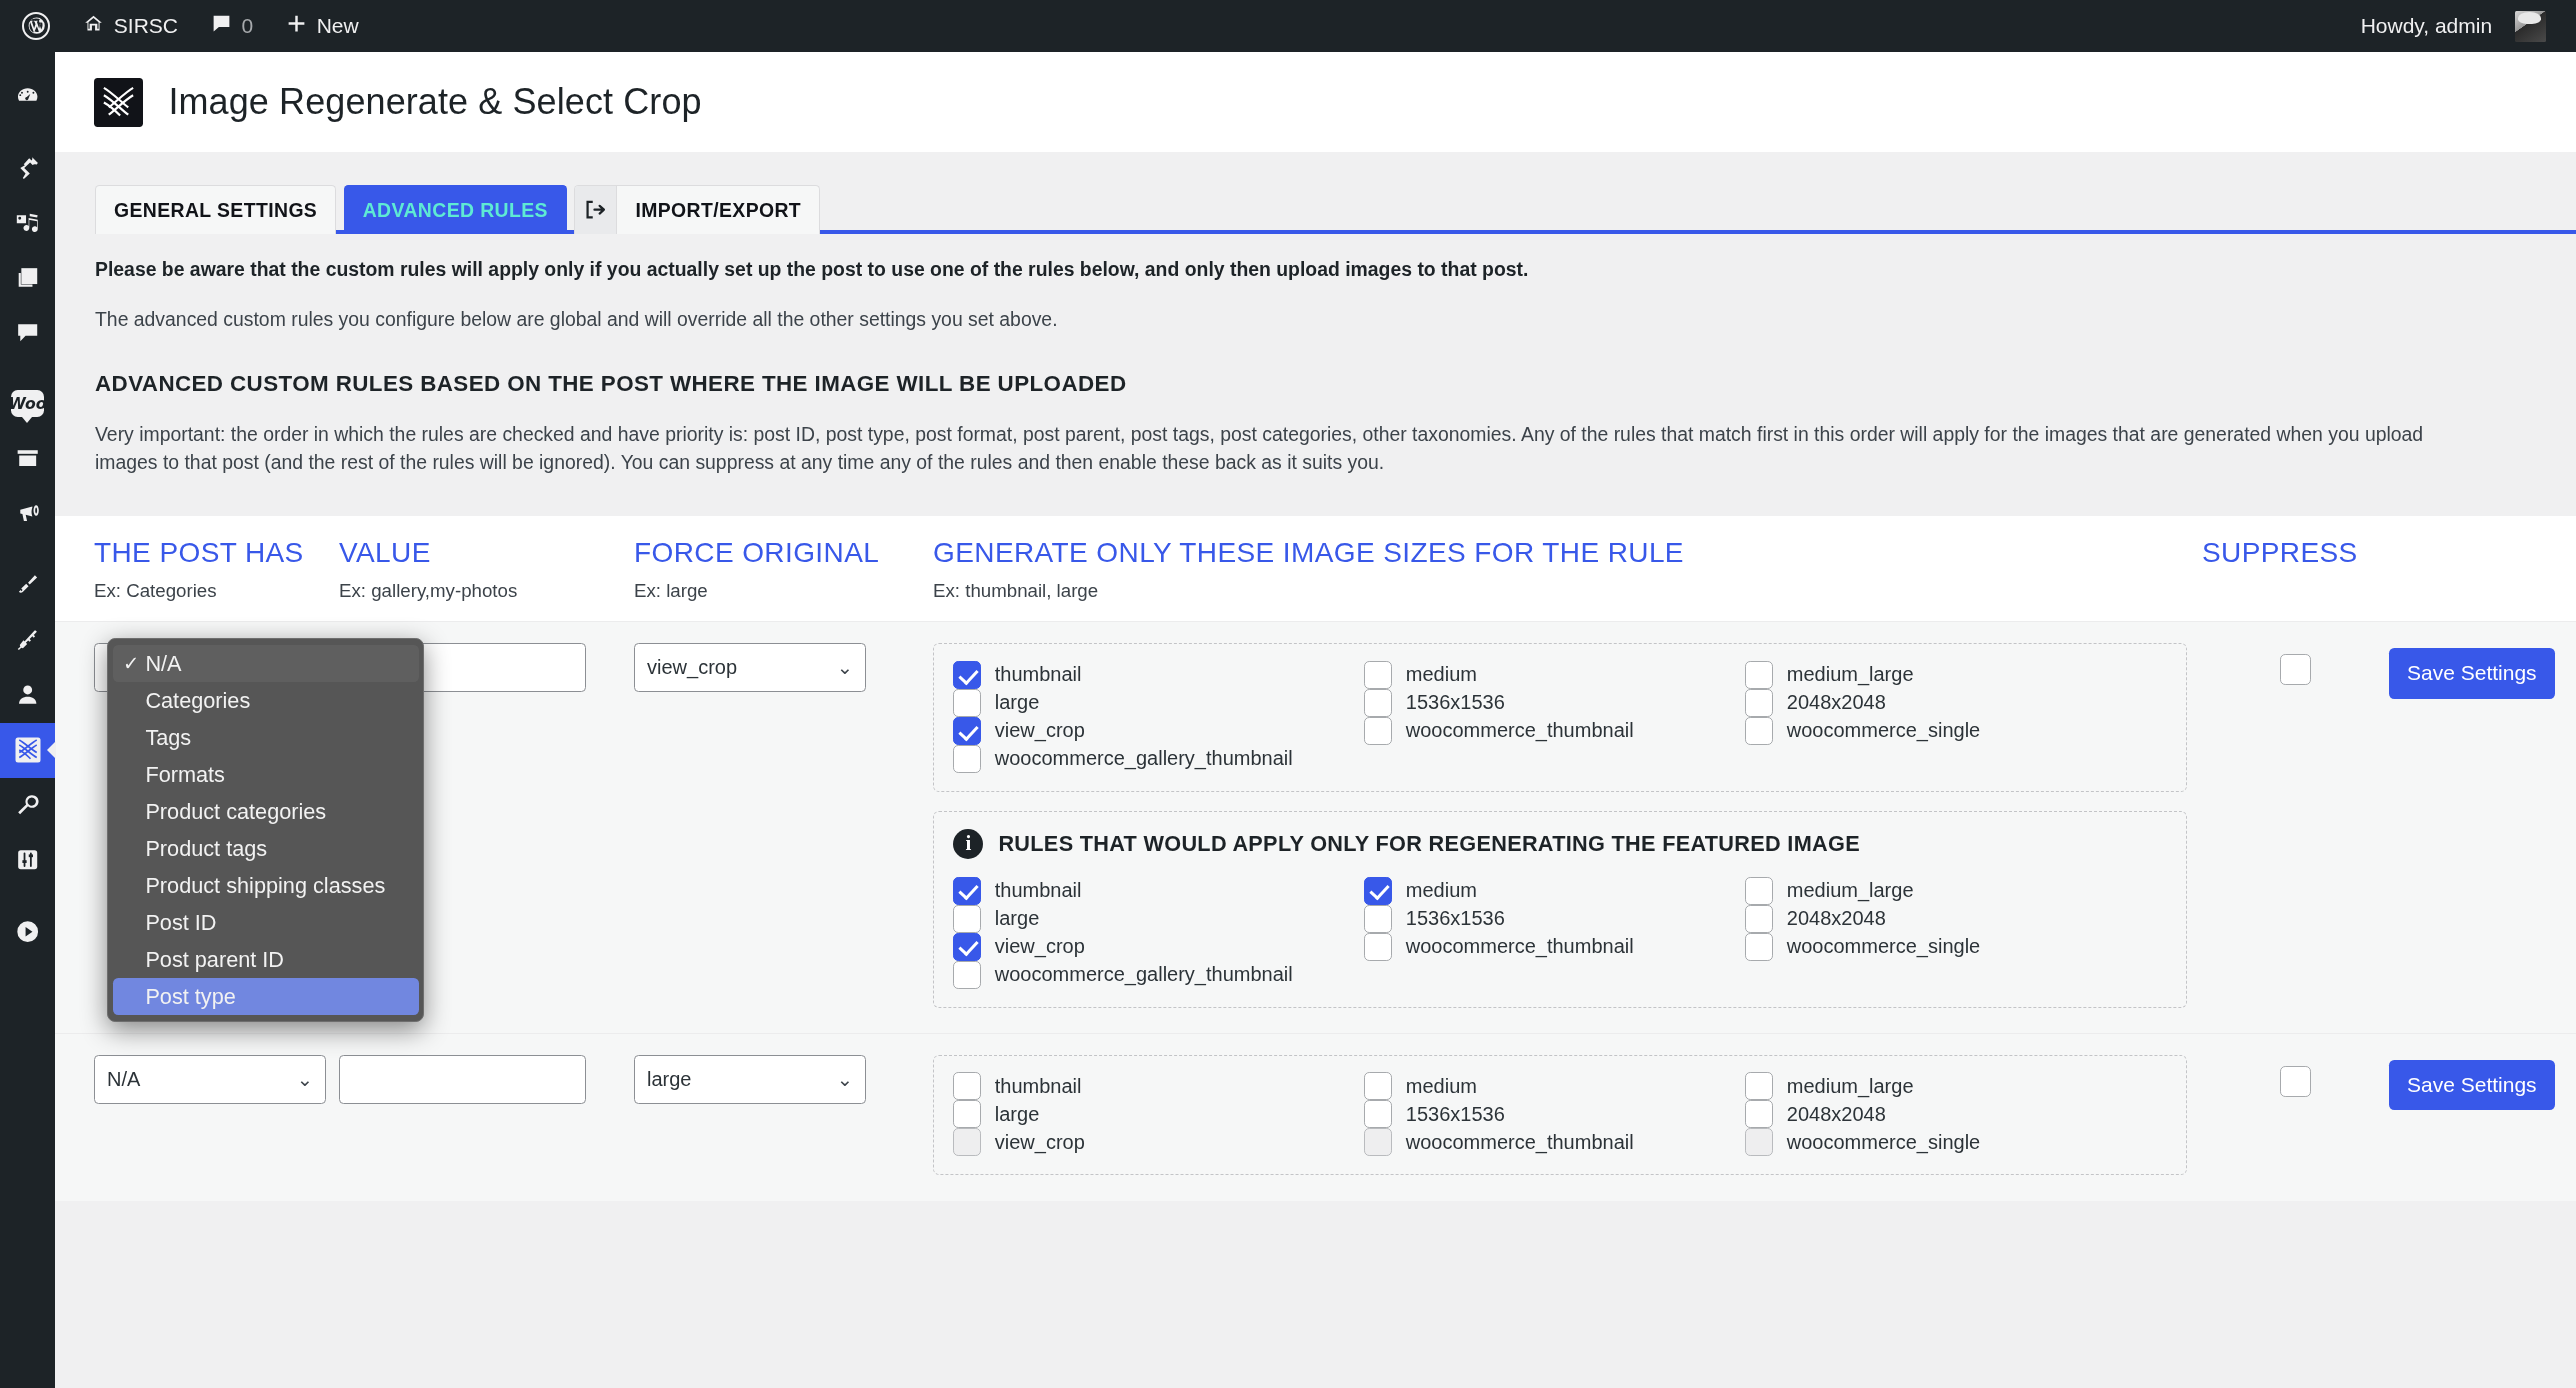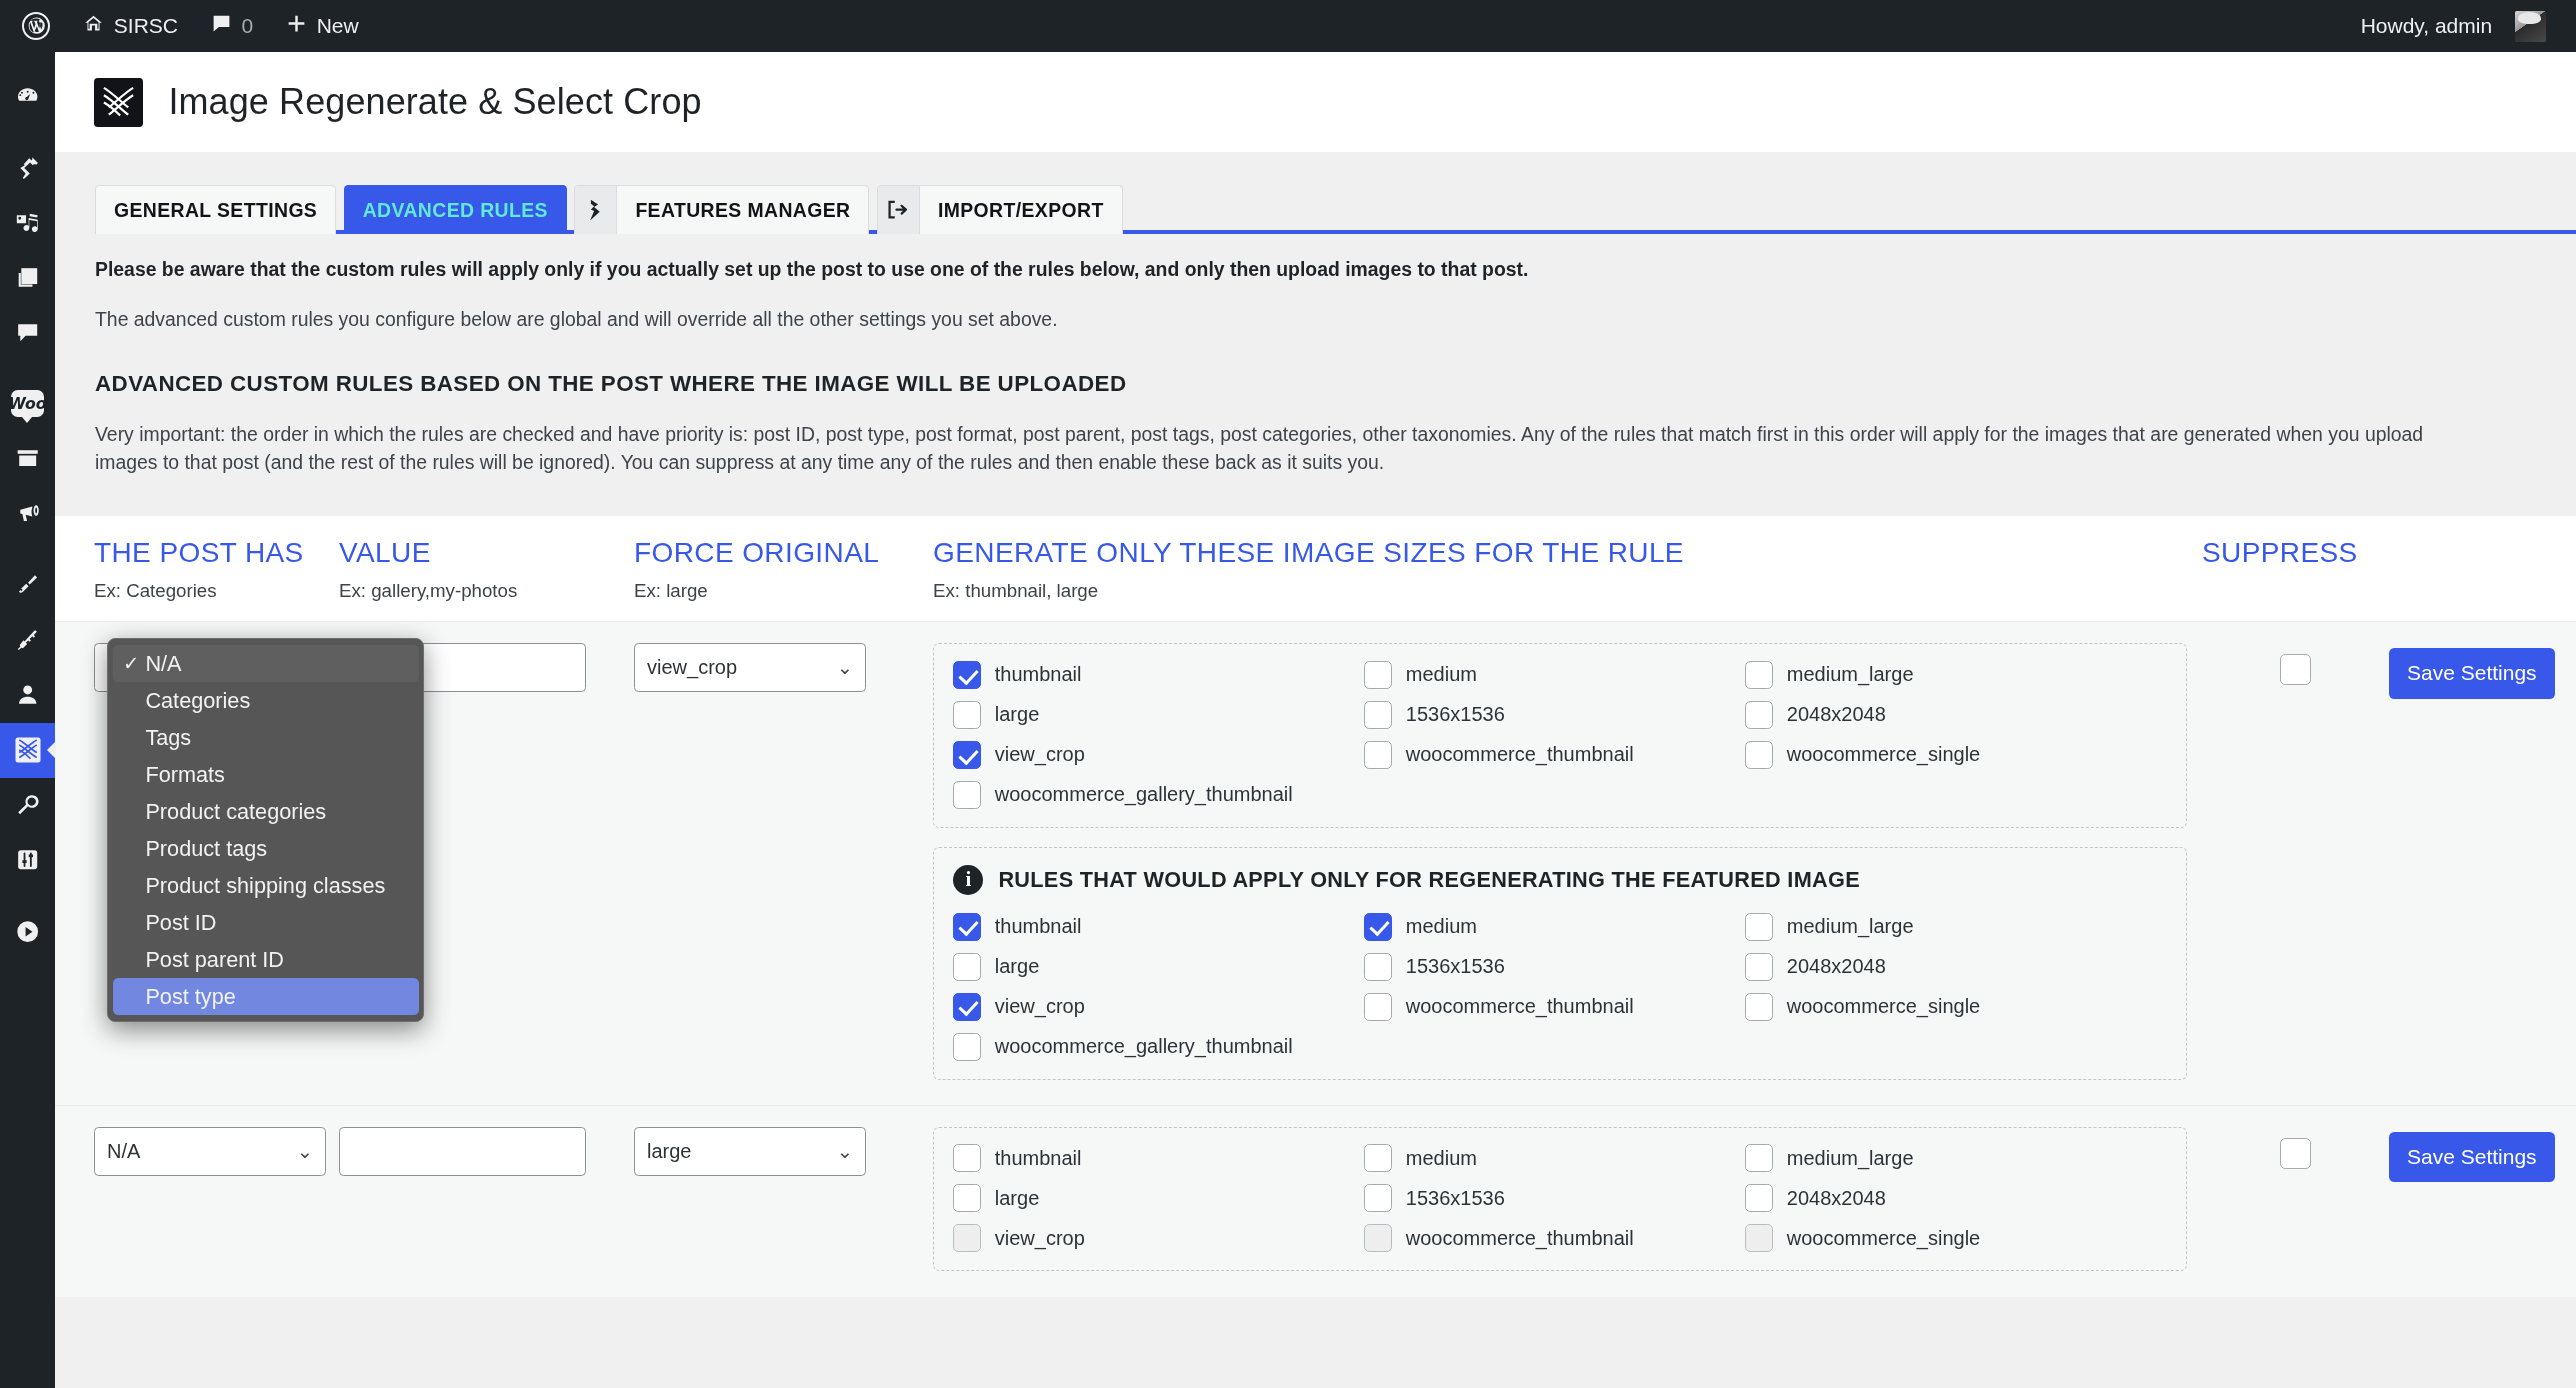--- a/index.html
+++ b/index.html
@@ -222,21 +222,20 @@
   .sizes-box {
     border: 1.5px dashed #c3c4c7;
     border-radius: 6px;
     padding: 16.4px 19.4px 18px 19.4px;
     margin-right: 15px;
   }
   .sizes-box + .sizes-box { margin-top: 19.4px; }
   .sizes-grid {
     display: grid;
     grid-template-columns: 411px 381px 1fr;
-    row-gap: 12px;
   }
   .cbx-item {
     display: flex; align-items: center; gap: 13.4px;
     font-size: 20px; color: #2c3338;
   }
   .cbx {
     width: 28px; height: 28px; flex: none;
     border: 1.5px solid #a7aaad; border-radius: 5.2px;
     background: #ffffff;
     position: relative;
@@ -496,28 +495,20 @@
     <div class="tabs-wrap">
       <div class="tabs">
         <div class="tab">
           <span class="tab-label">GENERAL SETTINGS</span>
         </div>
         <div class="tab active">
           <span class="tab-label">ADVANCED RULES</span>
         </div>
         <div class="tab">
           <span class="tab-ico">
-            <svg width="19.4" height="22.4" viewBox="0 0 24 28" fill="#1d2327">
-                <path d="M6 1l9 6-5 3 7 6-12 11 5-12-4-2 4-4-4-3z"></path>
-              </svg>
-          </span>
-          <span class="tab-label">FEATURES MANAGER</span>
-        </div>
-        <div class="tab">
-          <span class="tab-ico">
             <svg width="22.4" height="19.4" viewBox="0 0 26 22" fill="none" stroke="#1d2327" stroke-width="2.6">
                 <path d="M9 2H3v18h6"></path>
                 <path d="M11 11h11M17 6.5l5 4.5-5 4.5" stroke-linecap="round" stroke-linejoin="round"></path>
               </svg>
           </span>
           <span class="tab-label">IMPORT/EXPORT</span>
         </div>
       </div>
       <div class="tabs-rule"></div>
     </div>

